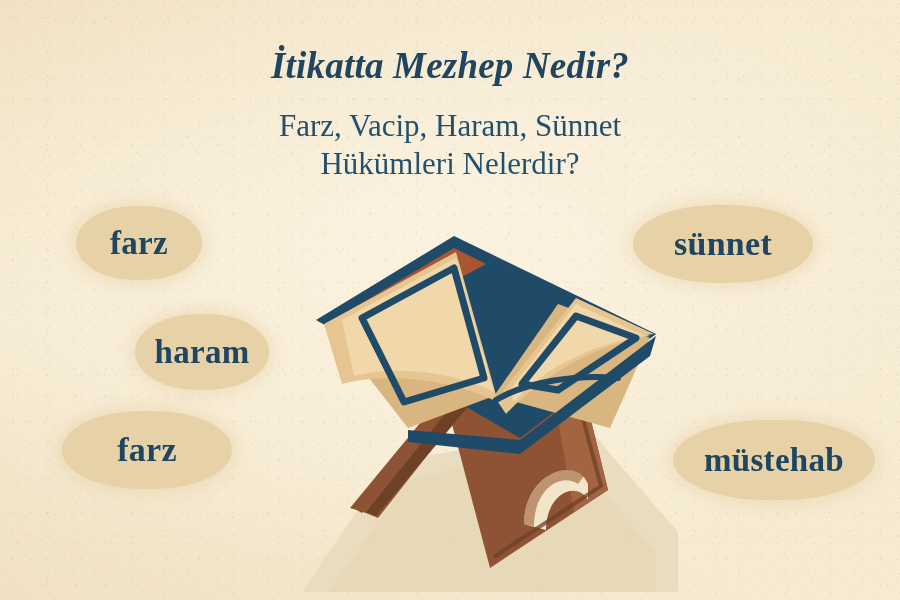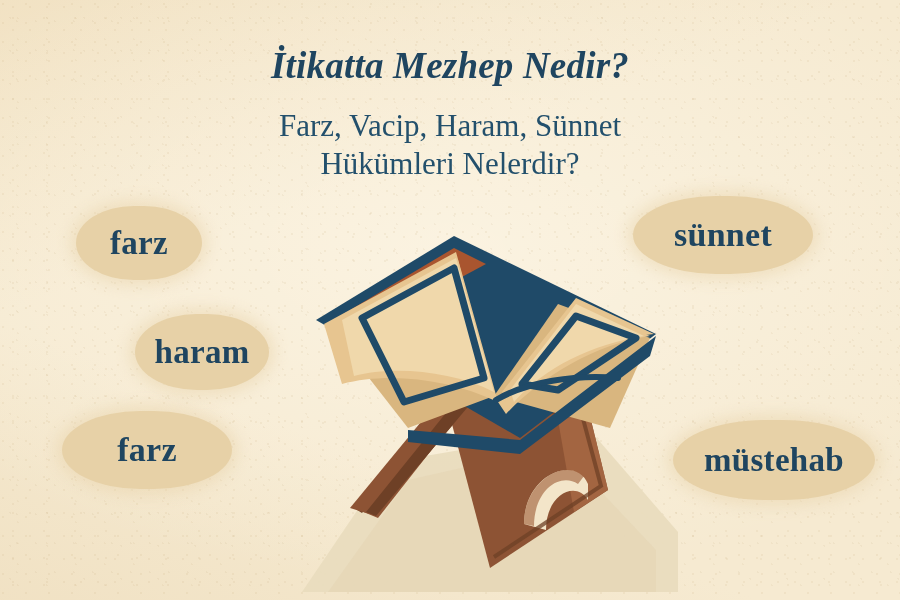--- a/index.html
+++ b/index.html
@@ -83,21 +83,21 @@
     border-radius: 46% / 50%;
     color: #1f4560;
     font-weight: 600;
     letter-spacing: .3px;
     z-index: 7;
     box-shadow: 0 0 14px 6px rgba(231,209,167,.45);
   }
   .pill-farz      { left: 76px;  top: 206px; width: 126px; height: 74px; font-size: 33px; }
   .pill-vacip     { left: 135px; top: 314px; width: 134px; height: 76px; font-size: 33px; }
   .pill-haram     { left: 62px;  top: 411px; width: 170px; height: 78px; font-size: 34px; }
-  .pill-sunnet    { left: 633px; top: 196px; width: 180px; height: 78px; font-size: 34px; }
+  .pill-sunnet    { left: 633px; top: 205px; width: 180px; height: 78px; font-size: 34px; }
   .pill-mustehab  { left: 673px; top: 420px; width: 202px; height: 80px; font-size: 33px; }
 
   
   .illustration {
     position: absolute;
     left: 258px;
     top: 232px;
     width: 420px;
     height: 360px;
     z-index: 4;

